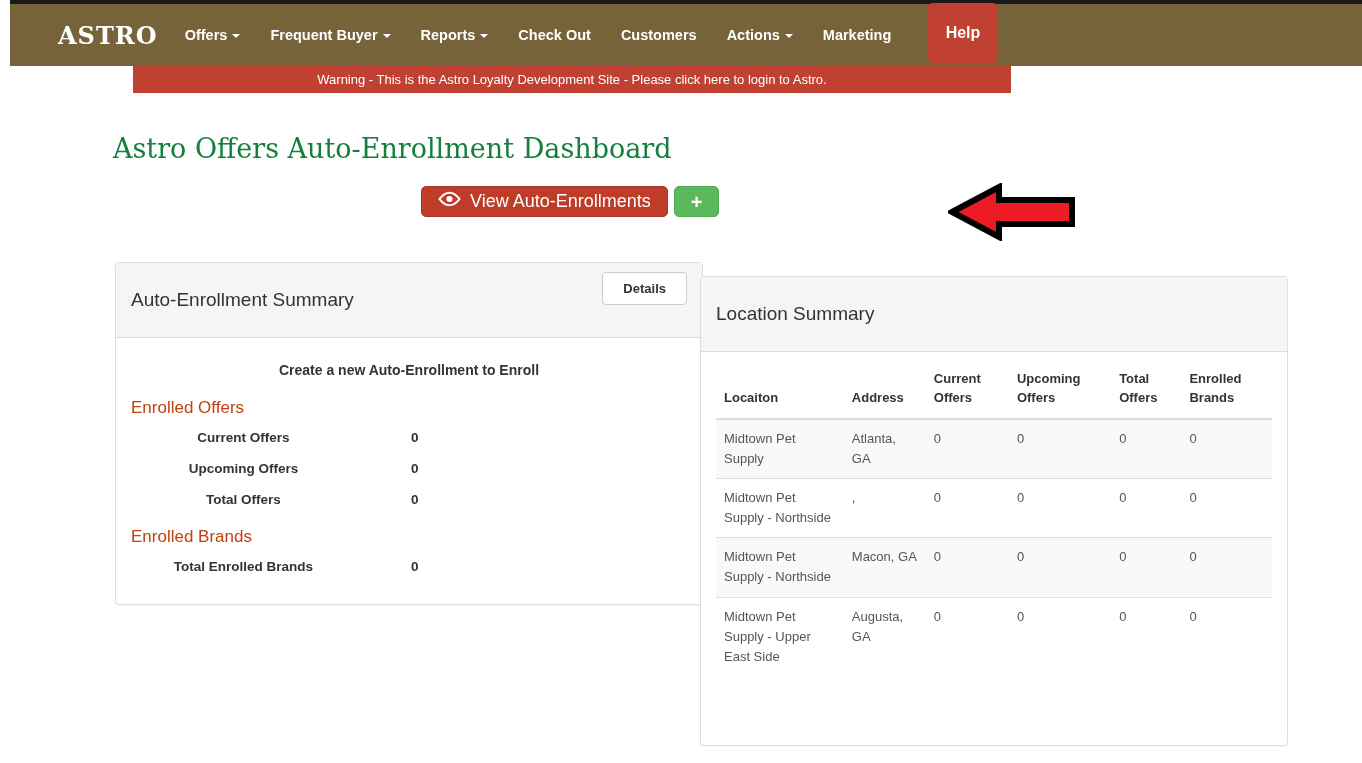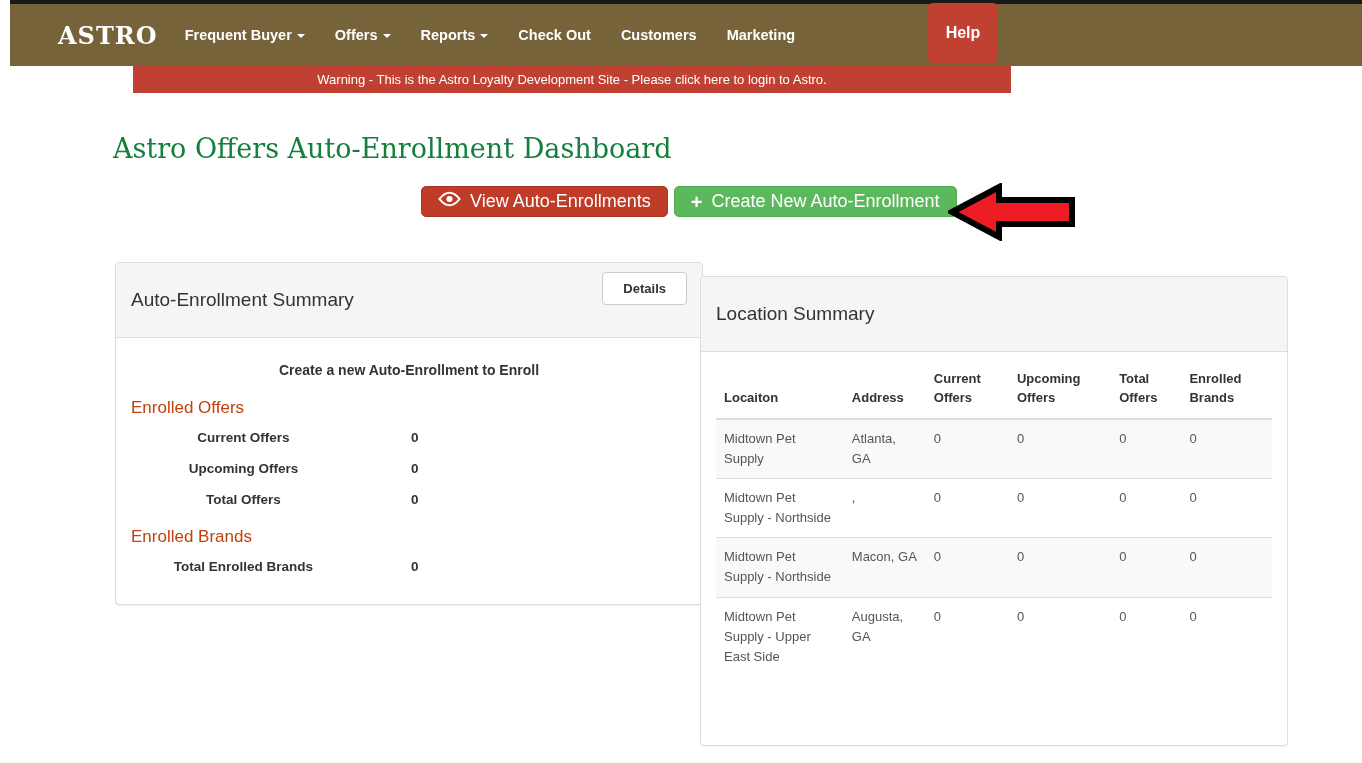--- a/index.html
+++ b/index.html
@@ -74,46 +74,46 @@
 </style>
 </head>
 <body>
 
 <div class="page">
 
   <div class="topline"></div>
 
   <div class="navbar">
     <div class="brand">ASTRO</div>
+    <div class="nav-item"><span>Offers</span><span class="caret"></span></div>
     <div class="nav-item"><span>Frequent Buyer</span><span class="caret"></span></div>
-    <div class="nav-item"><span>Offers</span><span class="caret"></span></div>
     <div class="nav-item"><span>Reports</span><span class="caret"></span></div>
     <div class="nav-item"><span>Check Out</span></div>
     <div class="nav-item"><span>Customers</span></div>
+    <div class="nav-item"><span>Actions</span><span class="caret"></span></div>
     <div class="nav-item"><span>Marketing</span></div>
     <div class="help-btn">Help</div>
   </div>
 
   <div class="warning">Warning - This is the Astro Loyalty Development Site - Please click here to login to Astro.</div>
 
   <h1 class="page-title">Astro Offers Auto-Enrollment Dashboard</h1>
 
   <div class="actions-row">
     <div class="btn-lg btn-view">
       <span>
         <svg width="23" height="16" viewBox="0 0 24 16">
           <path d="M12 1.5 C6.5 1.5 2.3 7 1.5 8 C2.3 9 6.5 14.5 12 14.5 C17.5 14.5 21.7 9 22.5 8 C21.7 7 17.5 1.5 12 1.5 Z" fill="none" stroke="#fff" stroke-width="2"></path>
           <circle cx="12" cy="8" r="3.2" fill="#fff"></circle>
         </svg>
       </span>
       <span>View Auto-Enrollments</span>
     </div>
     <div class="btn-lg btn-create">
       <span class="plus-glyph">+</span>
-      <span>Create New Auto-Enrollment</span>
     </div>
   </div>
 
   <svg class="annot-arrow" width="128" height="58" viewBox="0 0 128 58">
     <polygon points="4,29 51,4 51,17 124,17 124,41 51,41 51,54" fill="#ED1C24" stroke="#000" stroke-width="6" stroke-linejoin="miter"></polygon>
   </svg>
 
   <div class="panel panel-left">
     <div class="panel-heading">
       <div class="panel-title">Auto-Enrollment Summary</div>

